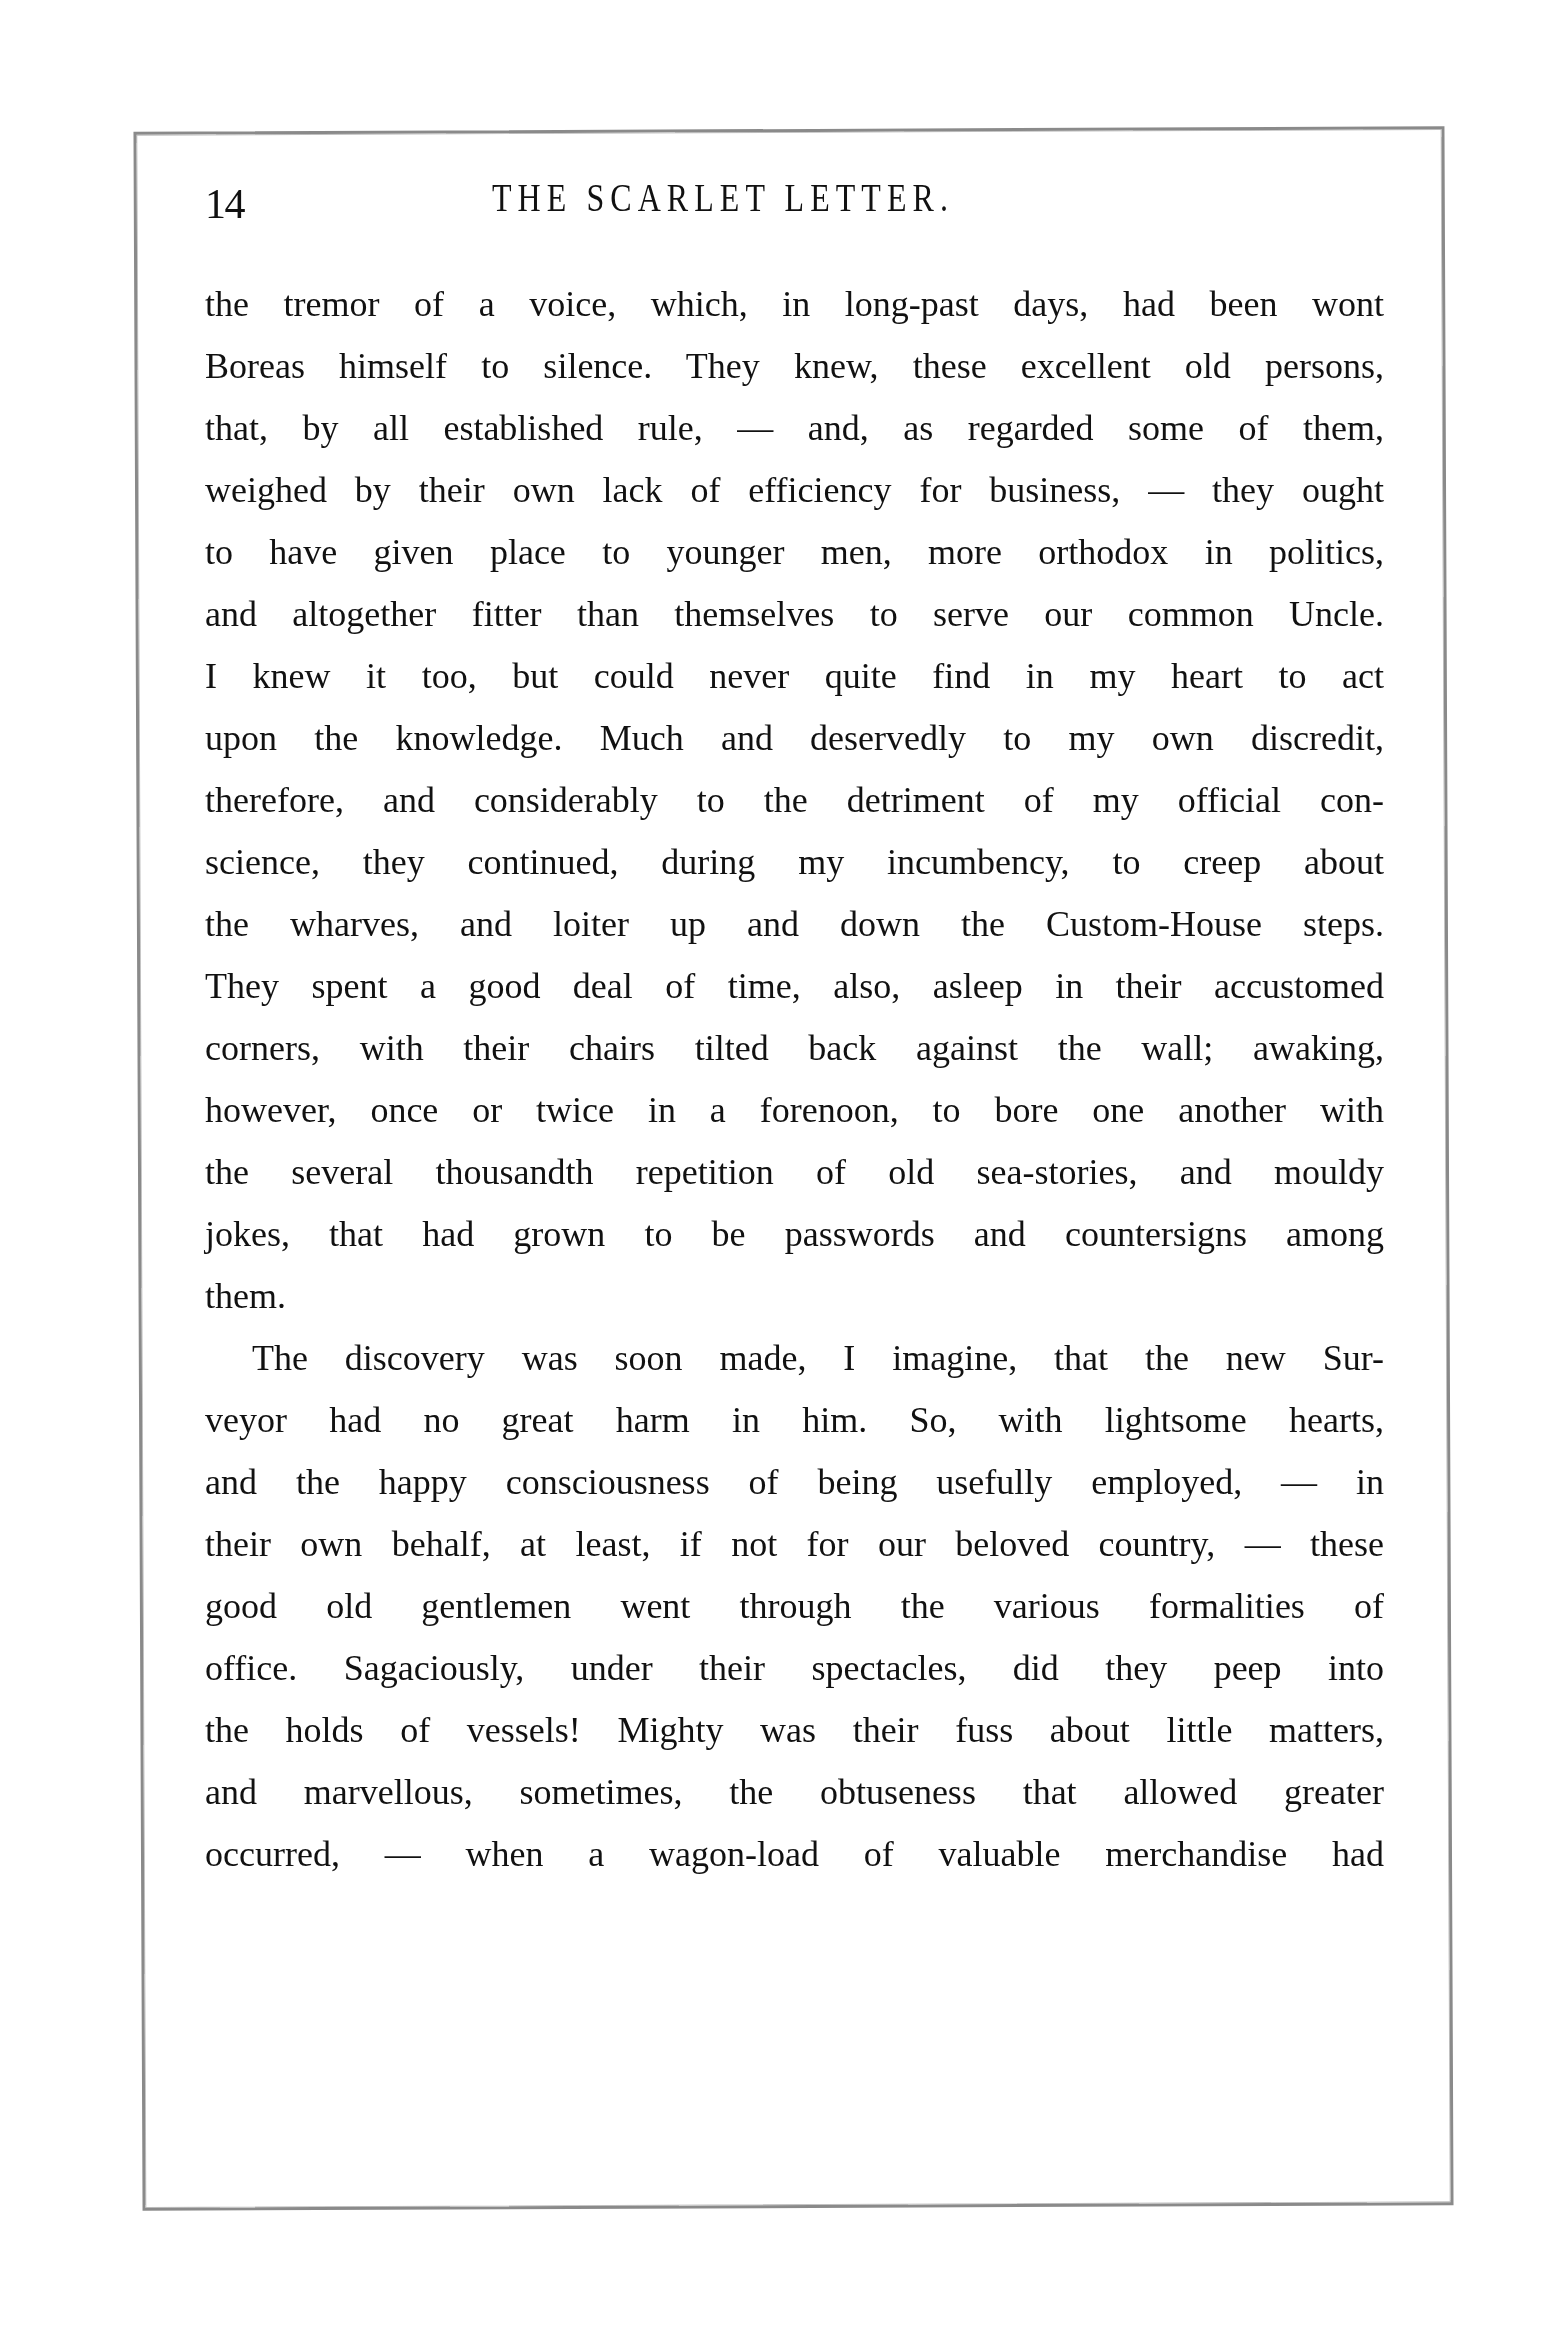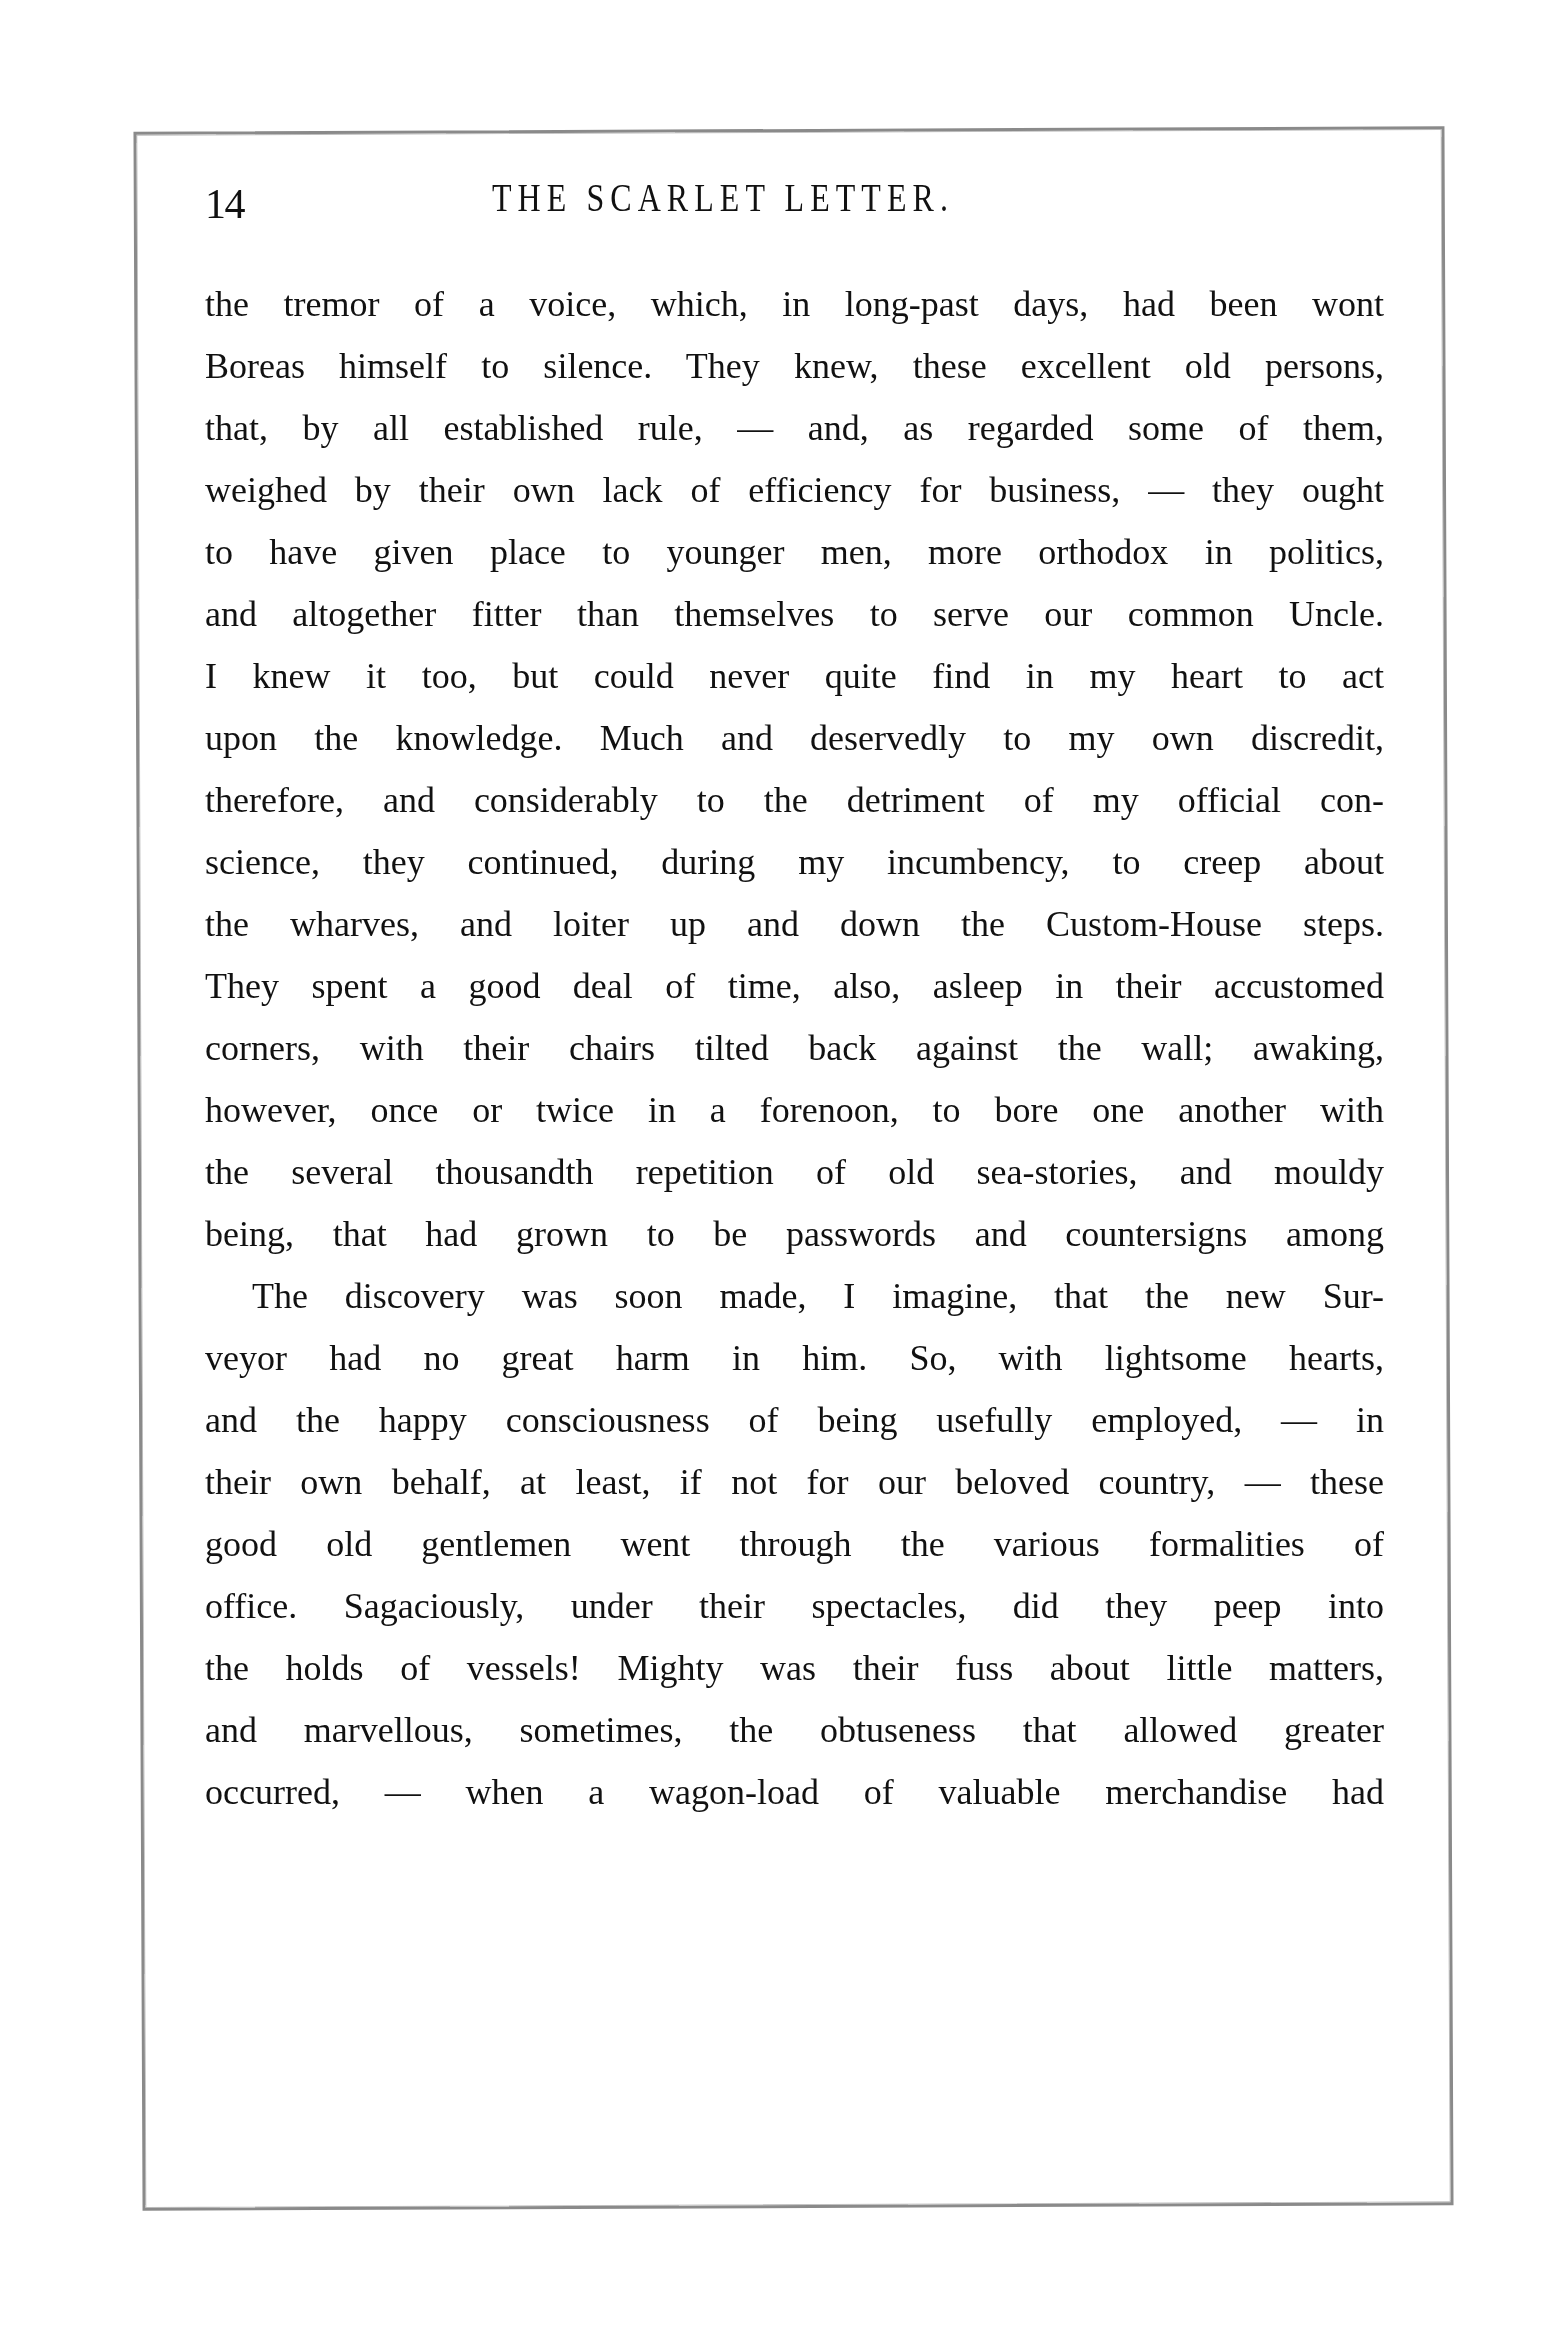--- a/index.html
+++ b/index.html
@@ -89,21 +89,22 @@
   <div class="line">and altogether fitter than themselves to serve our common Uncle.</div>
   <div class="line">I knew it too, but could never quite find in my heart to act</div>
   <div class="line">upon the knowledge.  Much and deservedly to my own discredit,</div>
   <div class="line">therefore, and considerably to the detriment of my official con-</div>
   <div class="line">science, they continued, during my incumbency, to creep about</div>
   <div class="line">the wharves, and loiter up and down the Custom-House steps.</div>
   <div class="line">They spent a good deal of time, also, asleep in their accustomed</div>
   <div class="line">corners, with their chairs tilted back against the wall; awaking,</div>
   <div class="line">however, once or twice in a forenoon, to bore one another with</div>
   <div class="line">the several thousandth repetition of old sea-stories, and mouldy</div>
-  <div class="line">being, that had grown to be passwords and countersigns among</div>
+  <div class="line">jokes, that had grown to be passwords and countersigns among</div>
+  <div class="line last">them.</div>
   <div class="line indent">The discovery was soon made, I imagine, that the new Sur-</div>
   <div class="line">veyor had no great harm in him.  So, with lightsome hearts,</div>
   <div class="line">and the happy consciousness of being usefully employed, — in</div>
   <div class="line">their own behalf, at least, if not for our beloved country, — these</div>
   <div class="line">good old gentlemen went through the various formalities of</div>
   <div class="line">office.  Sagaciously, under their spectacles, did they peep into</div>
   <div class="line">the holds of vessels!  Mighty was their fuss about little matters,</div>
   <div class="line">and marvellous, sometimes, the obtuseness that allowed greater</div>
   <div class="line">occurred, — when a wagon-load of valuable merchandise had</div>
 </div>

